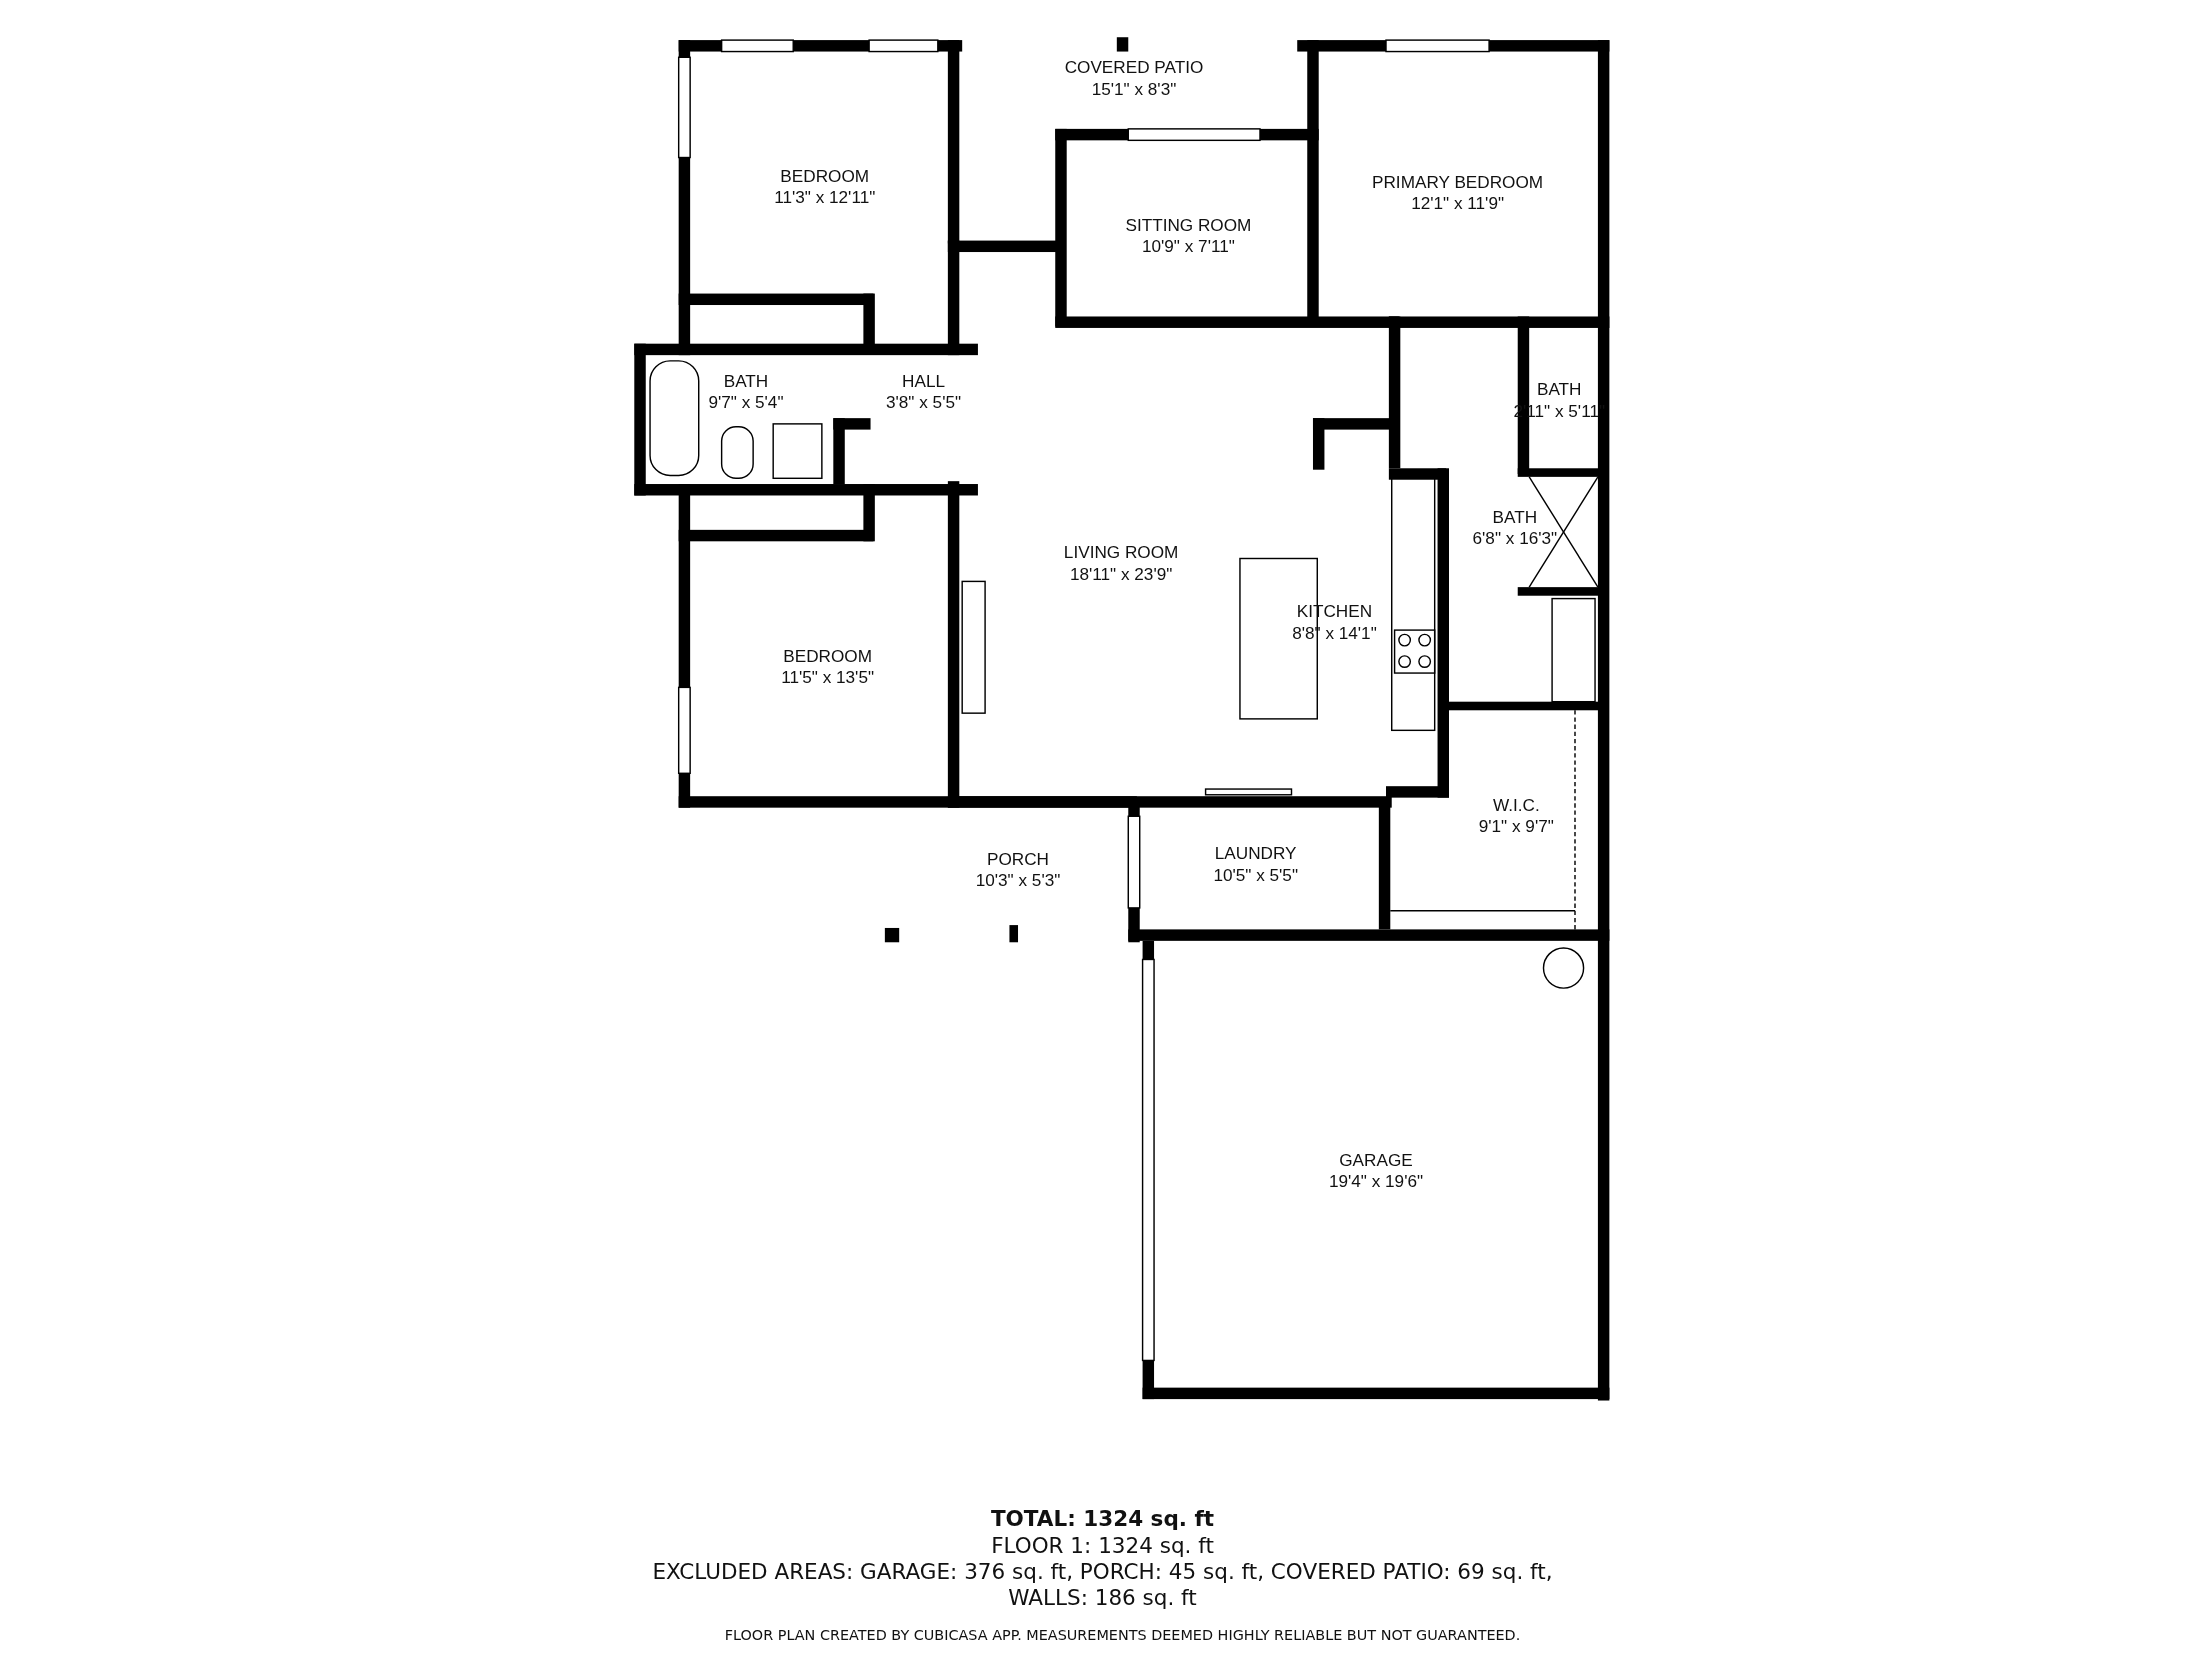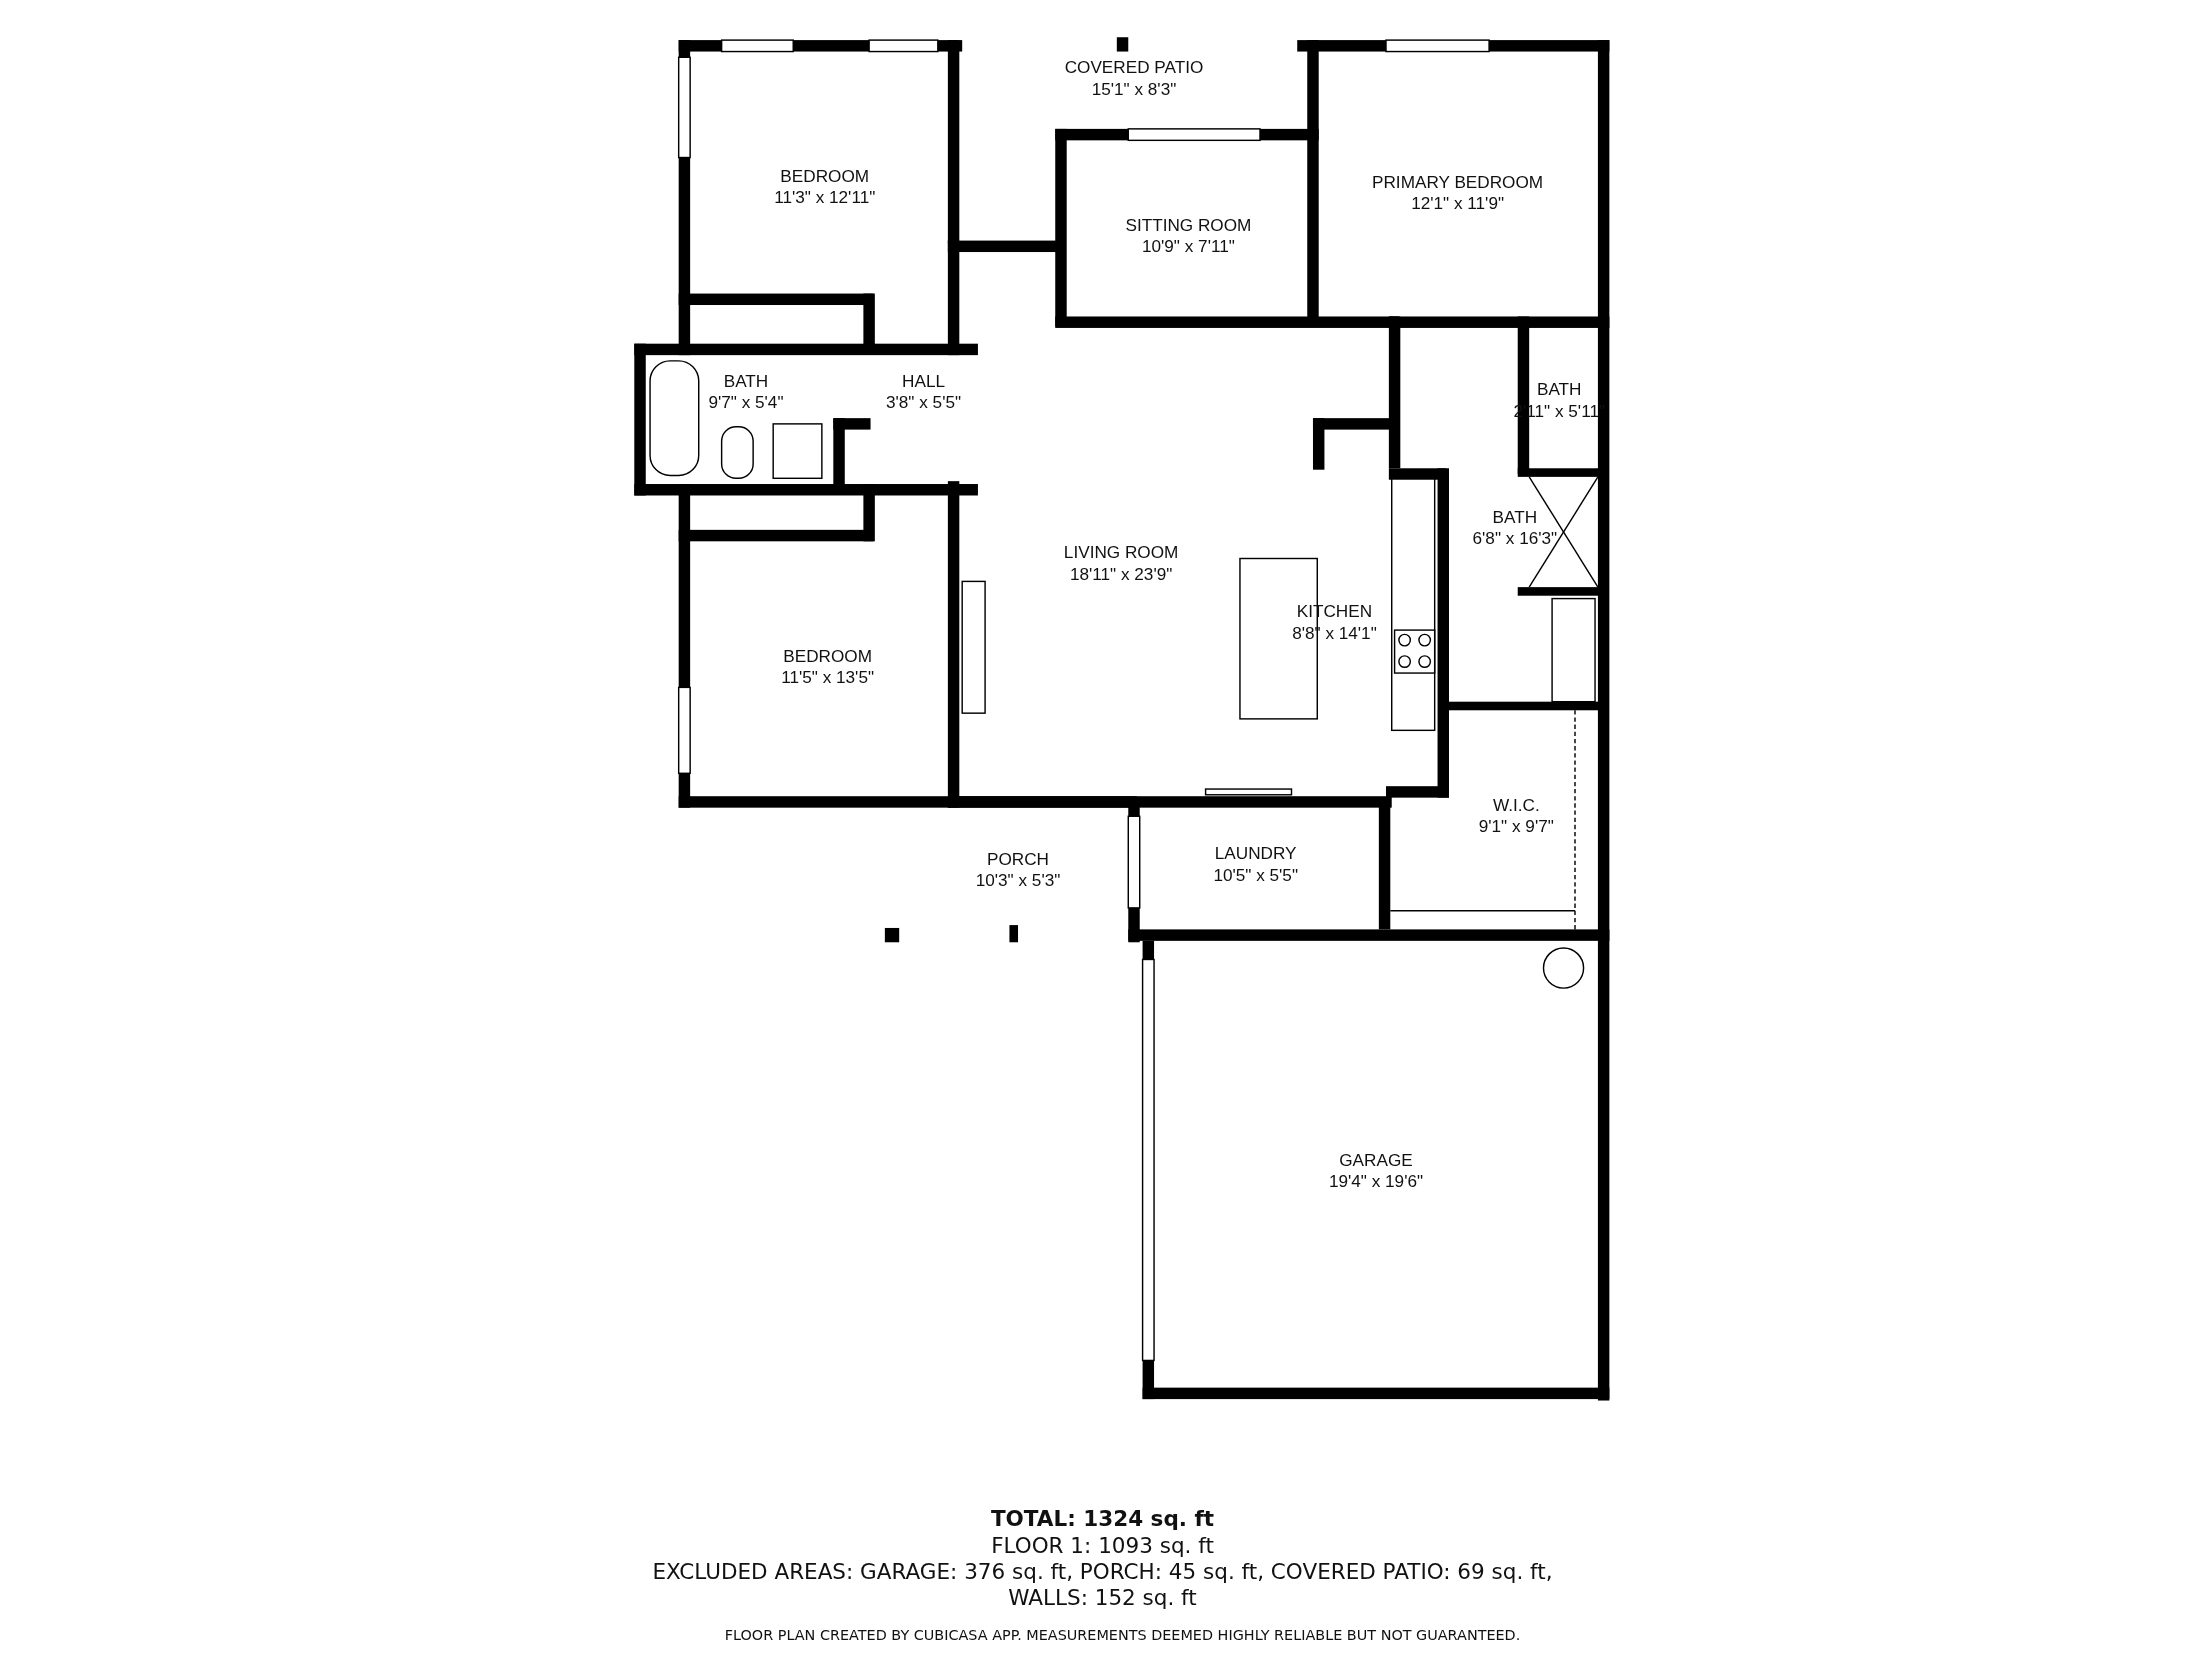--- a/index.html
+++ b/index.html
@@ -138,17 +138,17 @@
     <text class="lbl" x="711" y="604">PORCH</text>
     <text class="lbl" x="711" y="619">10'3" x 5'3"</text>
     <text class="lbl" x="877" y="600">LAUNDRY</text>
     <text class="lbl" x="877" y="615">10'5" x 5'5"</text>
     <text class="lbl" x="961" y="814">GARAGE</text>
     <text class="lbl" x="961" y="829">19'4" x 19'6"</text>
   </g>
 </svg>
 
 <div class="footer total">TOTAL: 1324 sq. ft</div>
-<div class="footer floor">FLOOR 1: 1093 sq. ft</div>
+<div class="footer floor">FLOOR 1: 1324 sq. ft</div>
 <div class="footer excl">EXCLUDED AREAS: GARAGE: 376 sq. ft, PORCH: 45 sq. ft, COVERED PATIO: 69 sq. ft,</div>
-<div class="footer walls">WALLS: 152 sq. ft</div>
+<div class="footer walls">WALLS: 186 sq. ft</div>
 <div class="footer credit">FLOOR PLAN CREATED BY CUBICASA APP. MEASUREMENTS DEEMED HIGHLY RELIABLE BUT NOT GUARANTEED.</div>
 
 
 </body></html>

